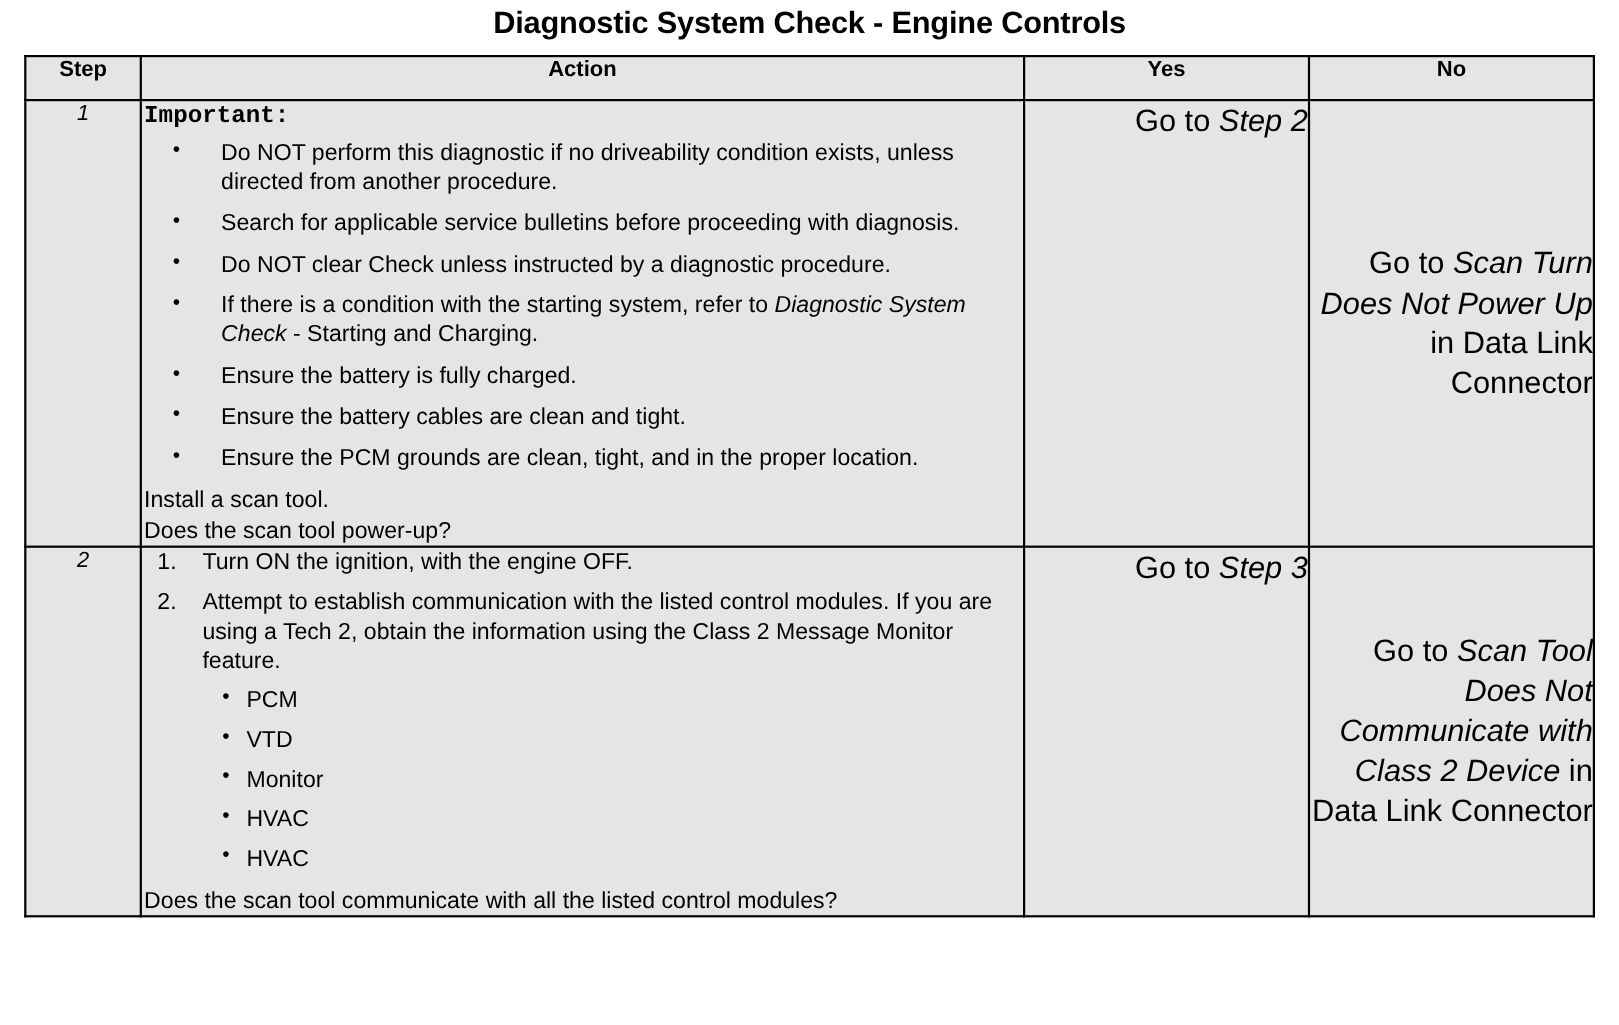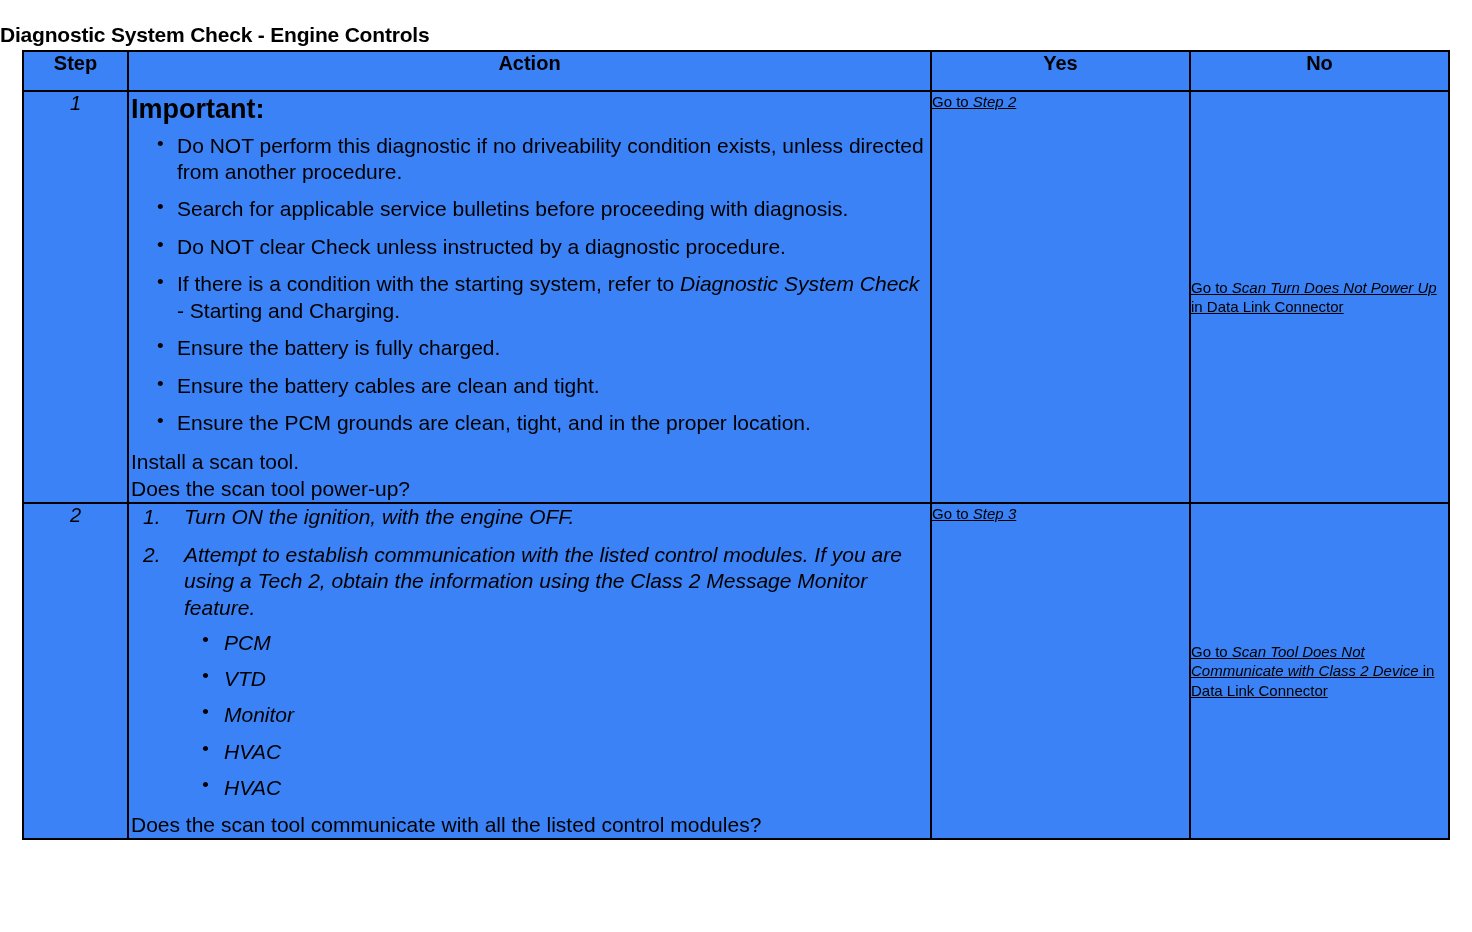--- a/index.html
+++ b/index.html
@@ -15,41 +15,42 @@
     color: #000000;
     overflow: hidden;
   }
   .page {
     position: relative;
     width: 1472px;
     height: 932px;
     box-sizing: border-box;
   }
   .doc-title {
-    font-size: 21px;
+    text-align: center;
+    font-size: 28px;
     font-weight: bold;
     letter-spacing: -0.2px;
-    padding-top: 24px;
+    padding-top: 6px;
     padding-bottom: 0px;
     line-height: 1.05;
   }
   table.dtc {
     position: absolute;
     left: 22px;
     top: 50px;
     width: 1428px;
     border-collapse: collapse;
     table-layout: fixed;
     background: #fff;
   }
   table.dtc th, table.dtc td {
     border: 2.5px solid #000;
     vertical-align: top;
     padding: 0;
-    background: #3b82f6;
+    background: #e5e5e5;
   }
   thead th {
     text-align: center;
     font-size: 20px;
     font-weight: bold;
     height: 38px;
     padding: 3px 0 5px 0;
     vertical-align: middle;
   }
   col.c-step  { width: 105px; }
@@ -62,44 +63,44 @@
     vertical-align: middle;
     font-size: 20px;
     font-style: italic;
   }
   td.action-cell {
     padding: 8px 10px 6px 10px;
     font-size: 21px;
     line-height: 1.28;
   }
   td.yes-cell, td.no-cell {
-    text-align: left;
+    text-align: right;
     vertical-align: bottom;
-    font-size: 15px;
+    font-size: 28px;
     line-height: 1.30;
     padding: 6px 8px 8px 8px;
-    text-decoration: underline;
   }
   td.no-cell.mid {
     vertical-align: middle;
   }
 
   .important-hd {
     font-weight: bold;
-    font-size: 27px;
+    font-size: 22px;
     margin: 0 0 6px 2px;
+    font-family: Liberation Mono, monospace;
   }
   ul.bullets {
     list-style: none;
     margin: 0 0 0 0;
     padding: 0;
   }
   ul.bullets > li {
     position: relative;
-    padding-left: 48px;
+    padding-left: 72px;
     margin-bottom: 11px;
     line-height: 1.26;
   }
   ul.bullets > li::before {
     content: "\2022";
     position: absolute;
     left: 28px;
     top: -1px;
     font-size: 19px;
   }
@@ -115,21 +116,20 @@
     margin: 0;
     padding: 0;
     counter-reset: stepnum;
   }
   ol.numbered > li {
     position: relative;
     padding-left: 55px;
     margin-bottom: 11px;
     line-height: 1.26;
     counter-increment: stepnum;
-    font-style: italic;
   }
   ol.numbered > li::before {
     content: counter(stepnum) ".";
     position: absolute;
     left: 14px;
     top: 0;
   }
   ul.sublist {
     list-style: none;
     margin: 9px 0 0 0;

